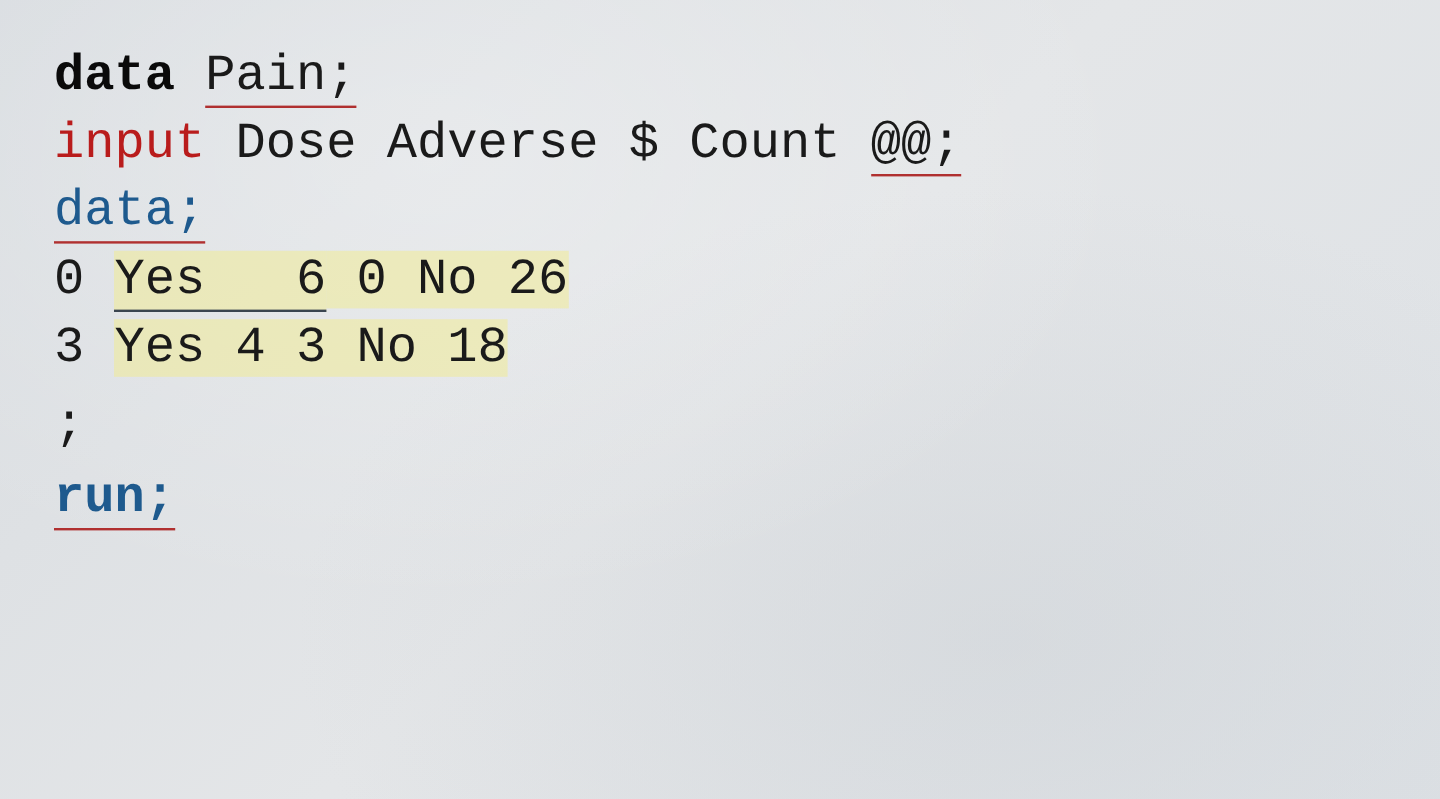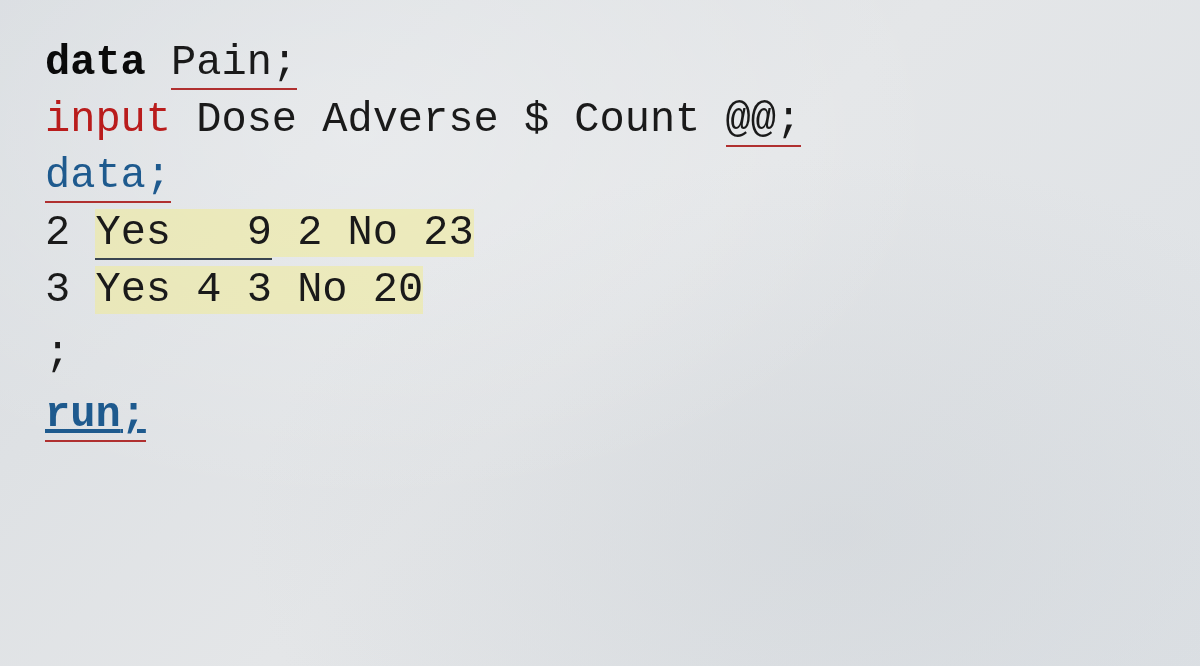--- a/index.html
+++ b/index.html
@@ -44,21 +44,20 @@
     .kw-input {
       color: #b91c1c;
       text-align: center;
     }
     .kw-cards {
       color: #1e5a8e;
     }
     .kw-run {
       color: #1e5a8e;
       font-weight: bold;
-      text-decoration: underline;
     }
     .dataset-name {
       color: #1a1a1a;
     }
     .underline {
       border-bottom: 2px solid #b03030;
       padding-bottom: 1px;
     }
     .underline-dark {
       border-bottom: 2px solid #3a4550;
@@ -79,24 +78,24 @@
 <body>
 
 <div class="code-container">
 
   <div class="line"><span class="kw-data">data</span> <span class="dataset-name underline"><span>Pain</span><span>;</span></span></div>
 
   <div class="line"><span class="kw-input">input</span><span> Dose Adverse $ Count </span><span class="underline"><span>@@</span><span>;</span></span></div>
 
   <div class="line"><span class="kw-cards underline"><span>data</span><span>;</span></span></div>
 
+  <div class="line"><span>0</span> <span class="underline-dark highlight-block"><span>Yes</span>  <span> 6</span></span><span class="highlight-block"> <span>0</span> <span>No</span> <span>26</span></span></div>
 
 
-  <div class="line"><span>2</span> <span class="underline-dark highlight-block"><span>Yes</span>  <span> 9</span></span><span class="highlight-block"> <span>2</span> <span>No</span> <span>23</span></span></div>
 
-  <div class="line"><span>3</span> <span class="highlight-block"><span>Yes</span> <span>4</span> <span>3</span> <span>No</span> <span>20</span></span></div>
+  <div class="line"><span>3</span> <span class="highlight-block"><span>Yes</span> <span>4</span> <span>3</span> <span>No</span> <span>18</span></span></div>
 
 
   <div class="line semicolon-line"><span>;</span></div>
 
   <div class="line run-line"><span class="kw-run underline"><span>run</span><span>;</span></span></div>
 
 </div>
 
 </body></html>

